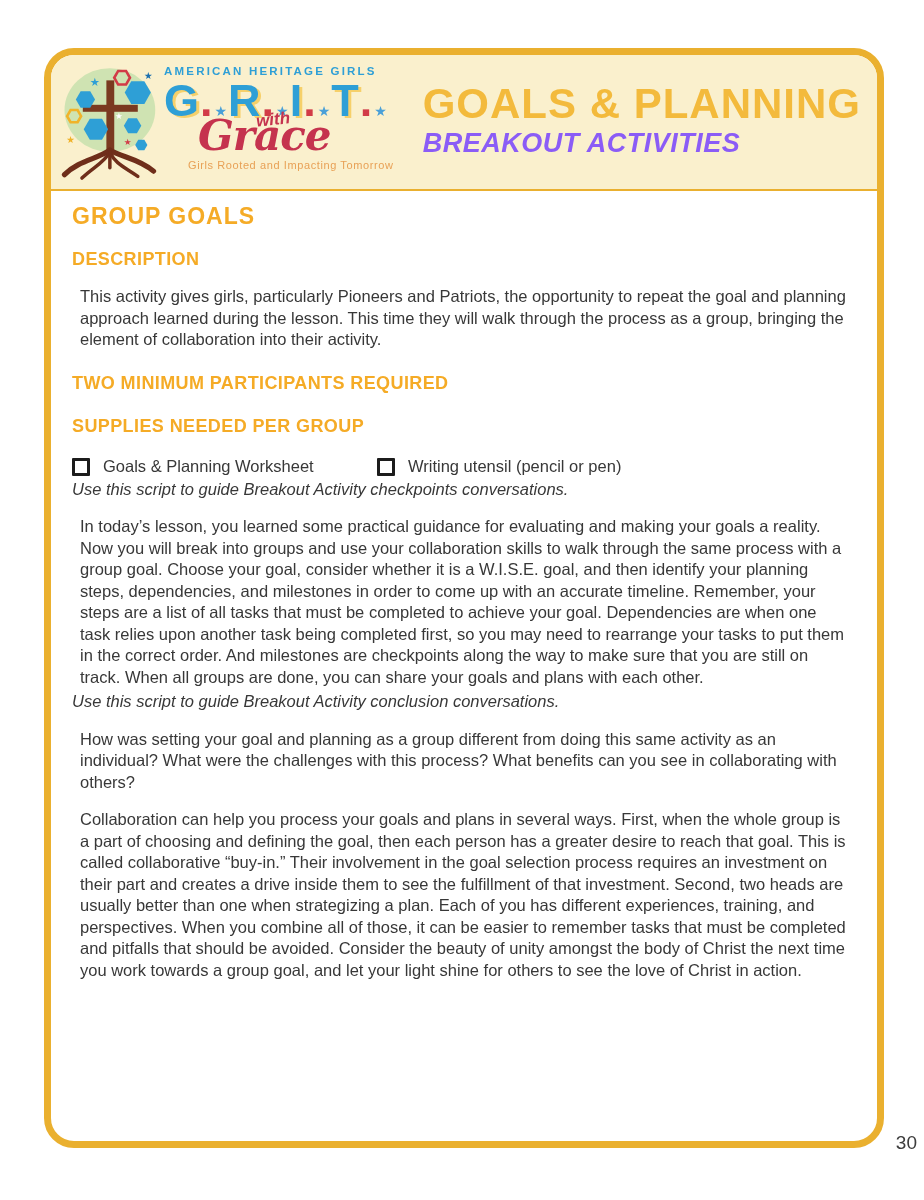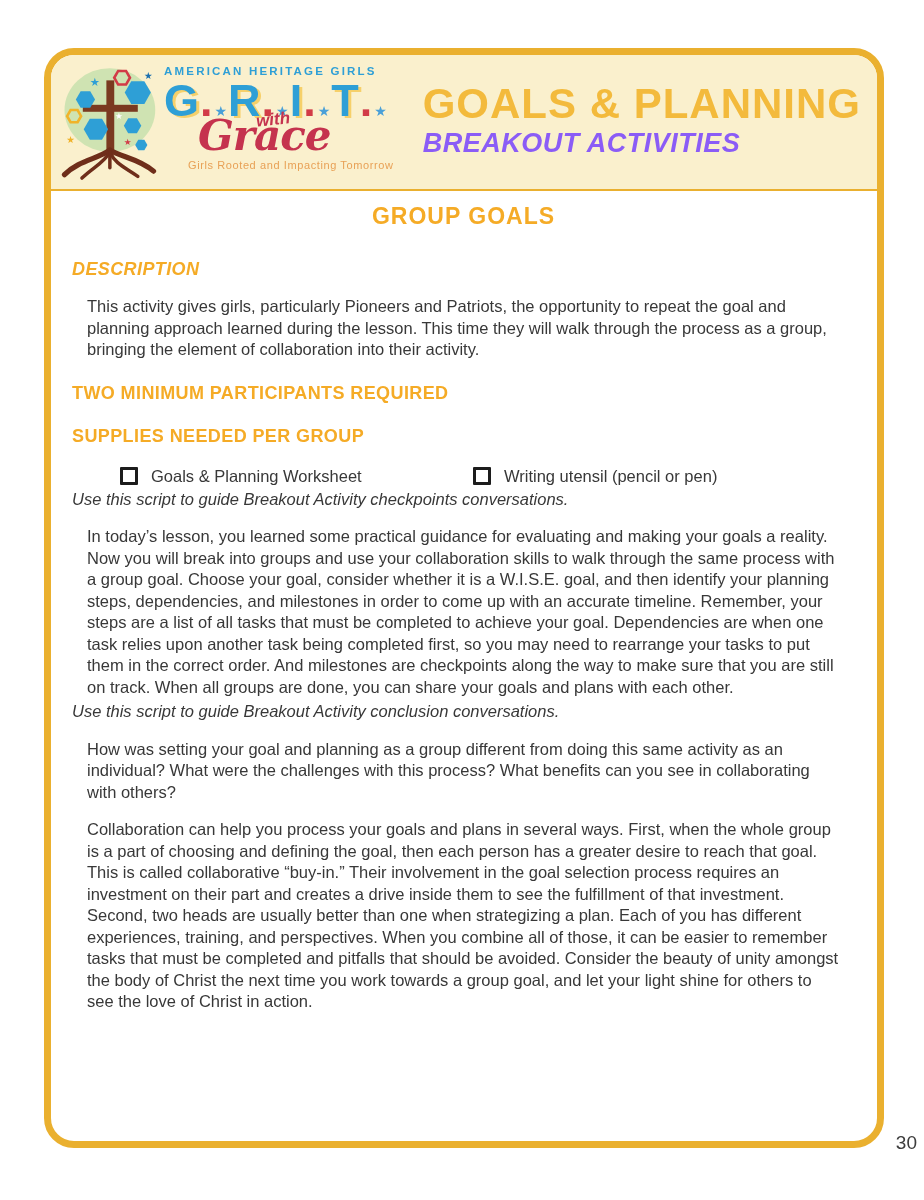--- a/index.html
+++ b/index.html
@@ -25,29 +25,29 @@
         font-weight:bold;font-size:17px;transform:rotate(-6deg);}
   .grace{font-family:"DejaVu Serif",serif;font-style:italic;font-weight:bold;
          font-size:42px;color:#c5334e;letter-spacing:-1px;}
   .logo-tagline{margin:2px 0 0 24px;color:#e8a156;font-size:11px;letter-spacing:0.6px;}
   .titles{position:absolute;right:16px;top:26px;text-align:left;}
   .title{font-size:42px;font-weight:bold;color:#f3ba3c;letter-spacing:1px;line-height:1.1;}
   .subtitle{font-size:27px;font-weight:bold;font-style:italic;color:#8b5cf6;
             letter-spacing:0.5px;line-height:1.2;}
   
   .doc-body{padding:0 22px 0 21px;color:#383838;}
-  .page-title{margin:12px 0 0;text-align:center;color:#f5ab26;font-weight:bold;
+  .page-title{margin:12px 0 0;color:#f5ab26;font-weight:bold;
               font-size:23px;letter-spacing:1px;}
   .sec-h{margin:22px 0 0;color:#f5ab26;font-weight:bold;font-size:18px;
          letter-spacing:0.4px;}
-  .sec-h.first{margin-top:29px;font-style:italic;}
-  p.bodytext{margin:16px 15px 0;font-size:16.5px;line-height:21.5px;color:#383838;}
+  .sec-h.first{margin-top:19px;}
+  p.bodytext{margin:16px 8px 0;font-size:16.5px;line-height:21.5px;color:#383838;}
   .note{margin:3px 0 0;font-size:16.5px;line-height:21.5px;font-style:italic;color:#383838;}
   .supplies-row{display:flex;align-items:center;margin:20px 0 0;}
-  .supply{display:flex;align-items:center;margin-left:48px;}
+  .supply{display:flex;align-items:flex-end;}
   .supply.first{width:305px;}
   .chkbox{width:12px;height:12px;border:3px solid #1c1c1c;border-radius:1px;
           margin-right:13px;flex:0 0 auto;}
   .supply-label{font-size:16.5px;color:#383838;}
   .page-num{position:absolute;right:7px;top:1132px;font-size:19px;color:#3c3c3c;}
 </style>
 </head>
 <body>
 
 <div class="page">

